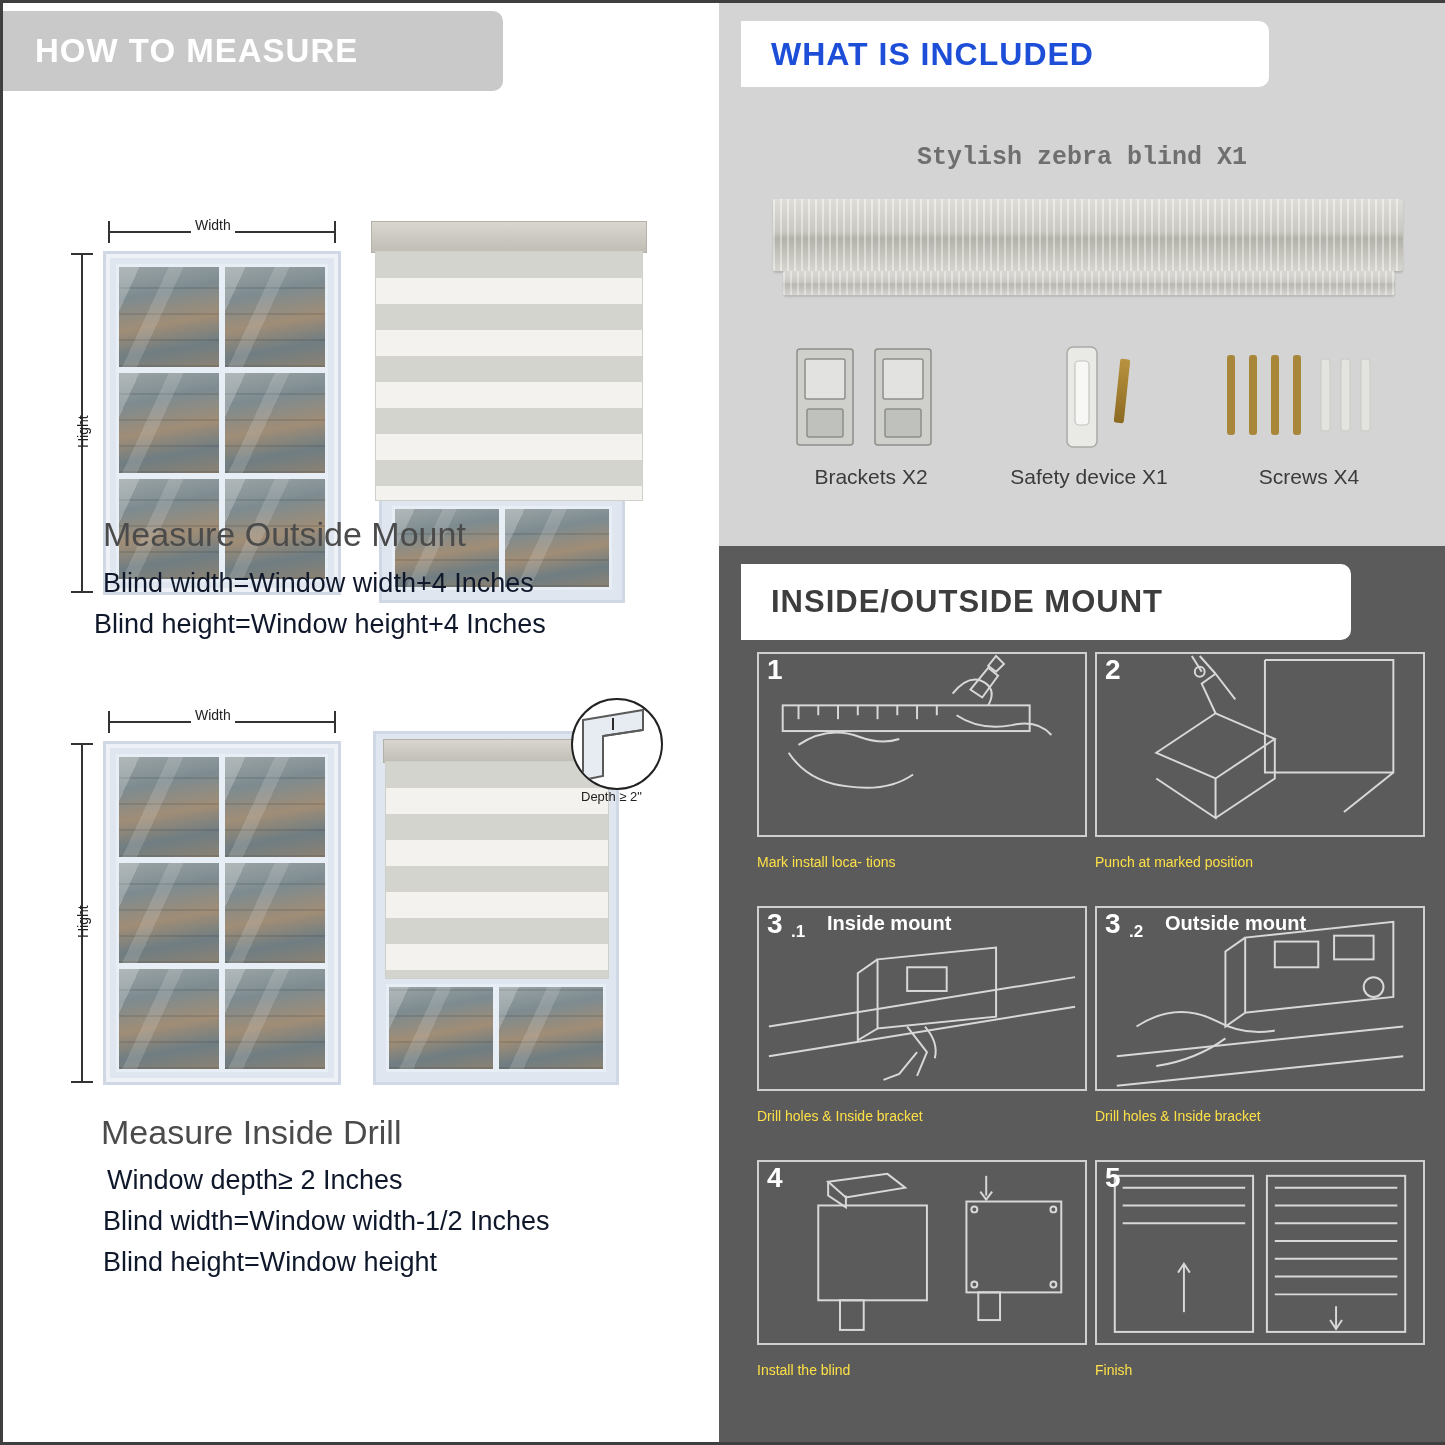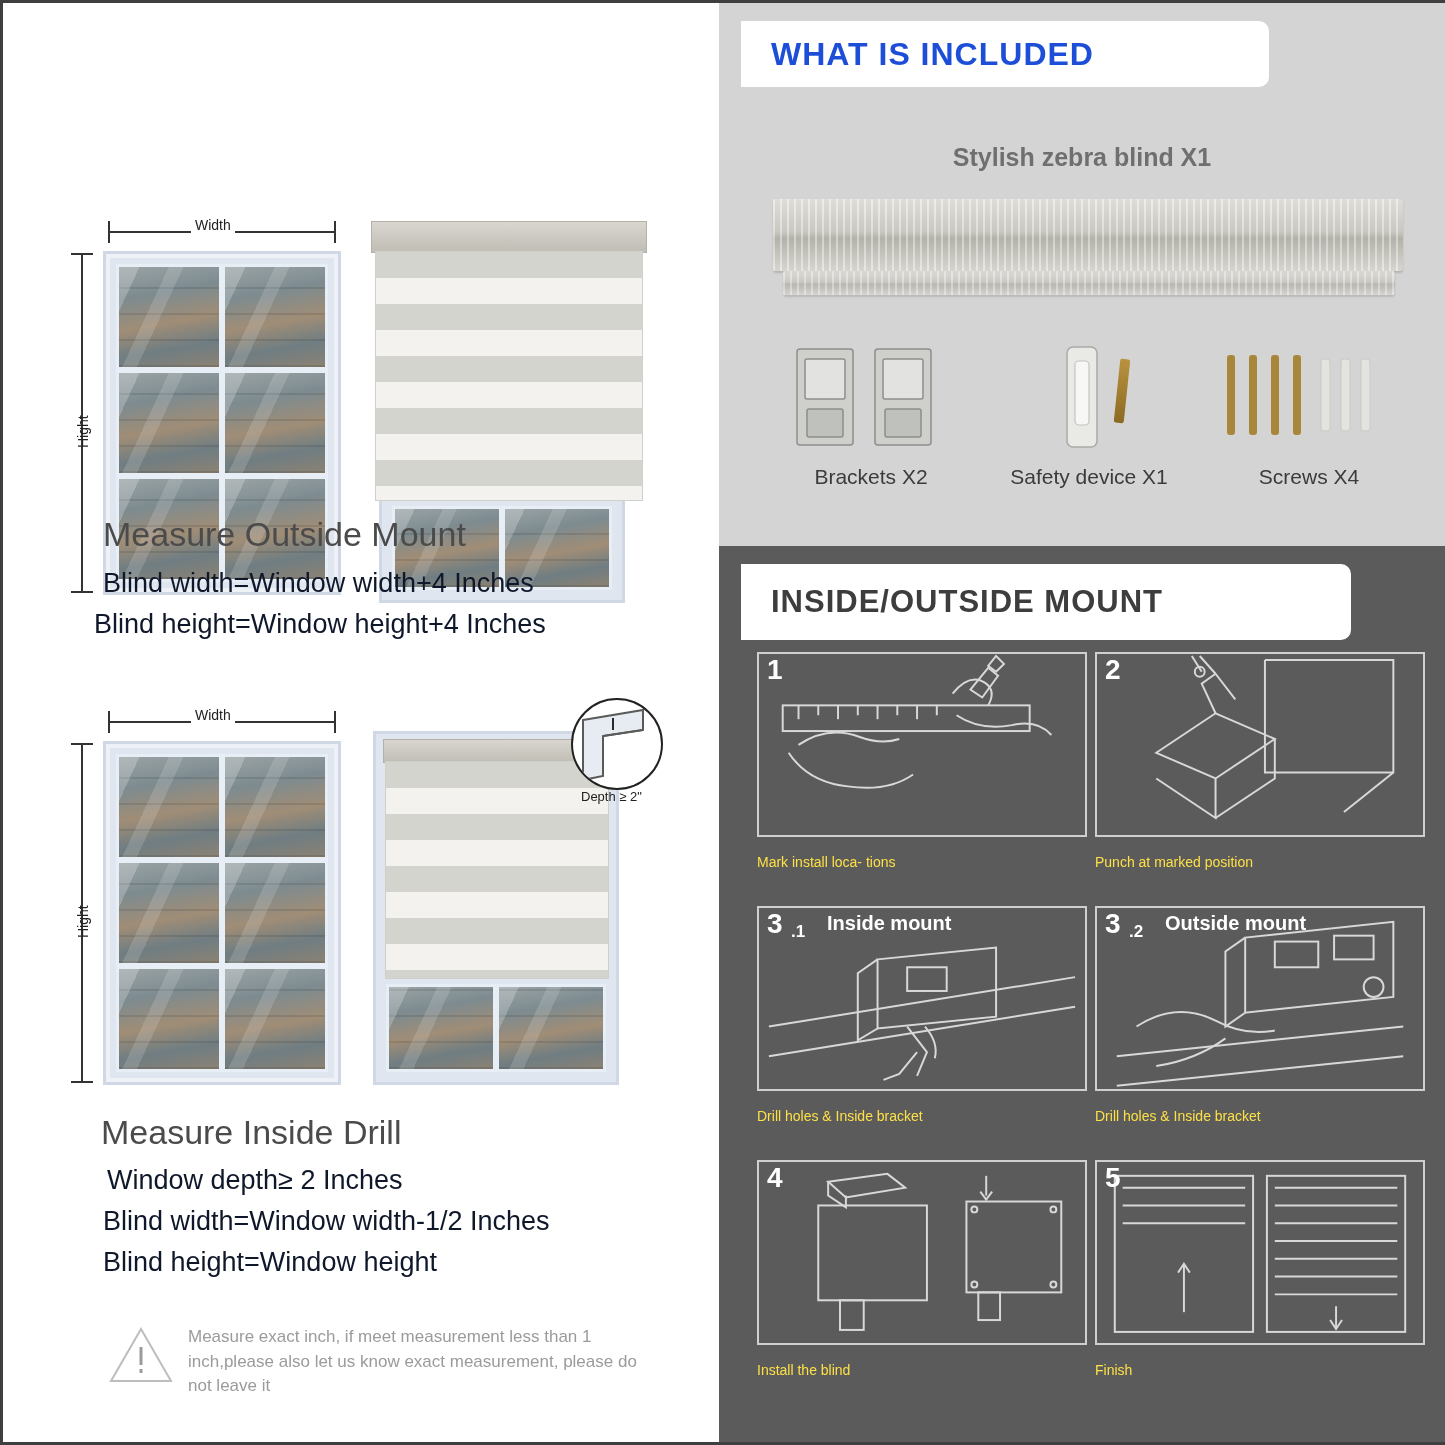--- a/index.html
+++ b/index.html
@@ -117,20 +117,23 @@
     stroke:#d8d8d8;fill:none;stroke-width:2;
   }
 </style>
 </head>
 <body>
 
 <div class="page">
 
   <div class="left-col">
 
+    <div class="banner banner-measure">
+      <span class="btxt">HOW TO MEASURE</span>
+    </div>
 
     <div class="winblock" style="left:0;top:100px;width:713px;height:400px;">
 
       <div class="dimline" style="left:105px;top:128px;width:228px;height:2px;"></div>
       <div class="dimline" style="left:105px;top:118px;width:2px;height:22px;"></div>
       <div class="dimline" style="left:331px;top:118px;width:2px;height:22px;"></div>
       <div class="dimlabel" style="left:188px;top:114px;">Width</div>
 
       <div class="dimline" style="left:78px;top:150px;width:2px;height:340px;"></div>
       <div class="dimline" style="left:68px;top:150px;width:22px;height:2px;"></div>
@@ -205,38 +208,28 @@
         </svg>
       </div>
       <div class="depthlabel" style="left:578px;top:96px;">Depth ≥ 2"</div>
     </div>
 
     <div class="heading" style="left:98px;top:1110px;">Measure Inside Drill</div>
     <div class="subline" style="left:104px;top:1162px;">Window depth≥ 2 Inches</div>
     <div class="subline" style="left:100px;top:1203px;">Blind width=Window width-1/2 Inches</div>
     <div class="subline" style="left:100px;top:1244px;">Blind height=Window height</div>
 
-    <div class="warn" style="left:105px;top:1322px;width:530px;">
-      <div class="warn-tri">
-        <svg width="66" height="60" viewBox="0 0 66 60">
-          <polygon points="33,4 63,56 3,56" fill="none" stroke="#bdbdbd" stroke-width="2"></polygon>
-          <rect x="31.5" y="22" width="3" height="18" fill="#9b9b9b"></rect>
-          <rect x="31.5" y="44" width="3" height="4" fill="#9b9b9b"></rect>
-        </svg>
-      </div>
-      <div class="warn-text">Measure exact inch, if meet measurement less than 1 inch,please also let us know exact measurement, please do not leave it</div>
-    </div>
   </div>
 
   <div class="right-top">
     <div class="banner-included">
       <span class="btxt">WHAT IS INCLUDED</span>
     </div>
 
-    <div class="incl-title" style="left:0;top:140px;width:726px;text-align:center;">Stylish zebra blind X1</div>
+    <div class="incl-title" style="left:0;top:140px;width:726px;text-align:center;font-family:Liberation Mono, monospace;">Stylish zebra blind X1</div>
 
     <div class="headrail" style="left:54px;top:196px;width:630px;height:72px;"></div>
     <div class="headrail" style="left:64px;top:268px;width:612px;height:24px;opacity:.85;"></div>
 
     <div class="bracket" style="left:74px;top:340px;width:150px;height:110px;">
       <svg width="150" height="110" viewBox="0 0 150 110">
         <g fill="#cfd0cc" stroke="#8d8f8b" stroke-width="1.5">
           <rect x="4" y="6" width="56" height="96" rx="3"></rect>
           <rect x="12" y="16" width="40" height="40" rx="2" fill="#e2e3e0"></rect>
           <rect x="14" y="66" width="36" height="28" rx="2" fill="#bfc1bd"></rect>

